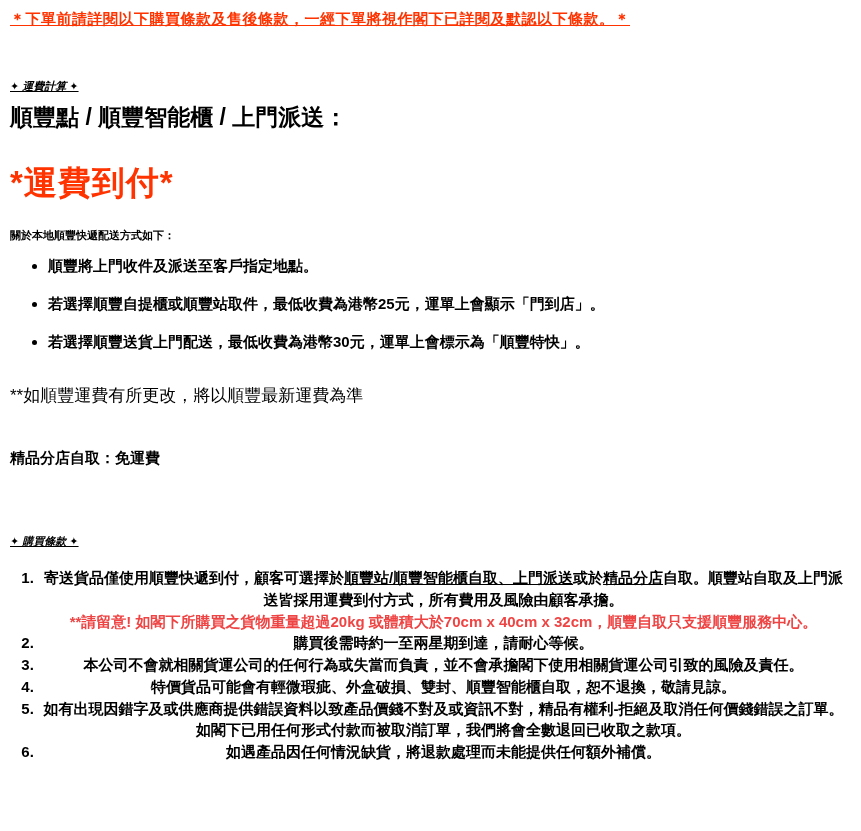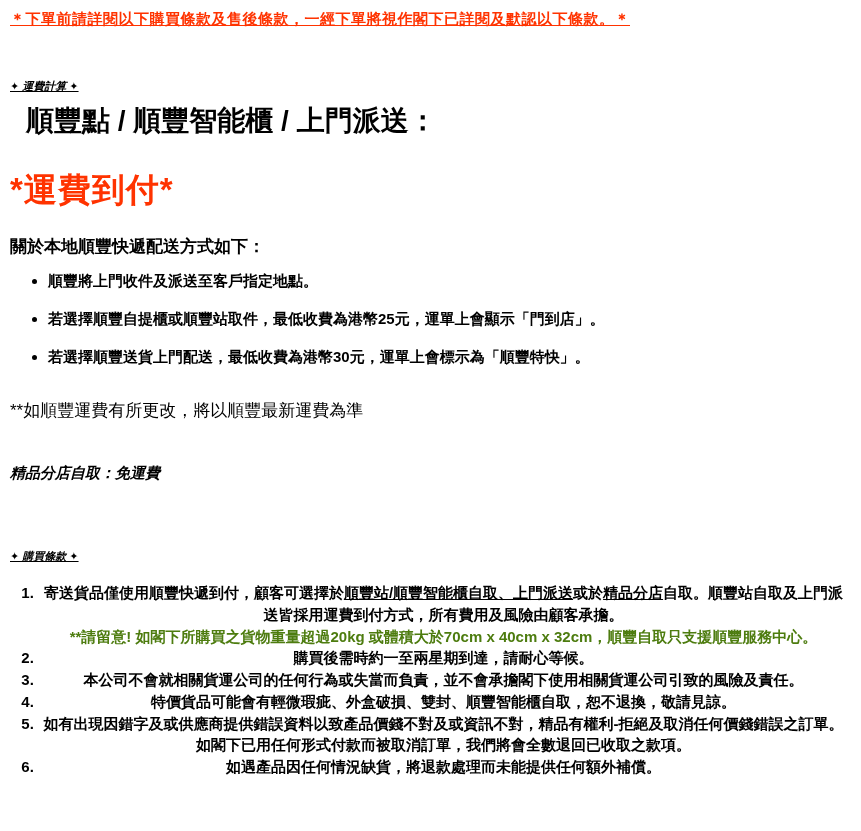--- a/index.html
+++ b/index.html
@@ -25,40 +25,40 @@
     letter-spacing: 0.5px;
   }
   .sec-title {
     font-size: 11px;
     font-weight: 700;
     text-decoration: underline;
     margin: 0 0 8px 0;
     font-style: italic;
   }
   .subtitle {
-    font-size: 28px;
+    font-size: 23px;
     font-weight: 700;
-    margin: 0 0 28px 16px;
+    margin: 0 0 28px 0;
   }
   .highlight {
     color: #ff3300;
     font-size: 33px;
     font-weight: 700;
     margin: 12px 0 22px 0;
     letter-spacing: 1px;
   }
   .intro {
     font-size: 15px;
     font-weight: 700;
     line-height: 1.55;
     margin: 0 0 22px 0;
     max-width: 840px;
   }
   .delivery-intro {
-    font-size: 17px;
+    font-size: 11px;
     font-weight: 700;
     margin: 0 0 12px 0;
   }
   ul.delivery {
     margin: 0;
     padding-left: 38px;
     list-style: disc;
   }
   ul.delivery li {
     font-size: 15px;
@@ -68,42 +68,41 @@
   }
   .fee-note {
     font-size: 17px;
     font-weight: 400;
     margin: 32px 0 0 0;
   }
   .pickup-note {
     font-size: 15px;
     font-weight: 700;
     margin: 42px 0 0 0;
-    font-style: italic;
   }
   .terms-title {
     margin: 66px 0 12px 0;
   }
   ol.terms {
     margin: 18px 0 0 0;
     padding-left: 28px;
   }
   ol.terms li {
     font-size: 15px;
     font-weight: 700;
     line-height: 1.45;
     margin: 0;
     max-width: 815px;
     text-align: center;
   }
   .u {
     text-decoration: underline;
   }
   .warning {
-    color: #4d7c0f;
+    color: #ef4444;
   }
 </style>
 </head>
 <body>
 
 <div class="page">
 
   <p class="notice-top">＊下單前請詳閱以下購買條款及售後條款，一經下單將視作閣下已詳閱及默認以下條款。＊</p>
 
   <h3 class="sec-title">✦ 運費計算 ✦</h3>

